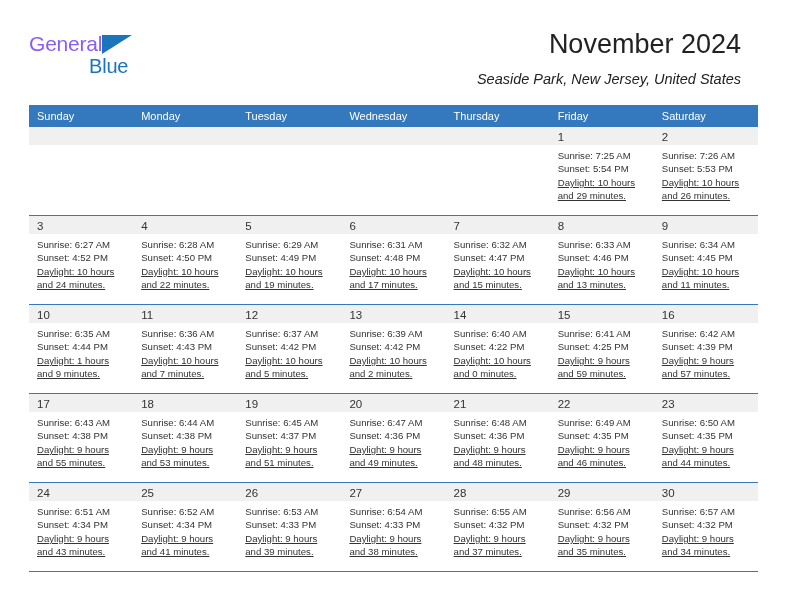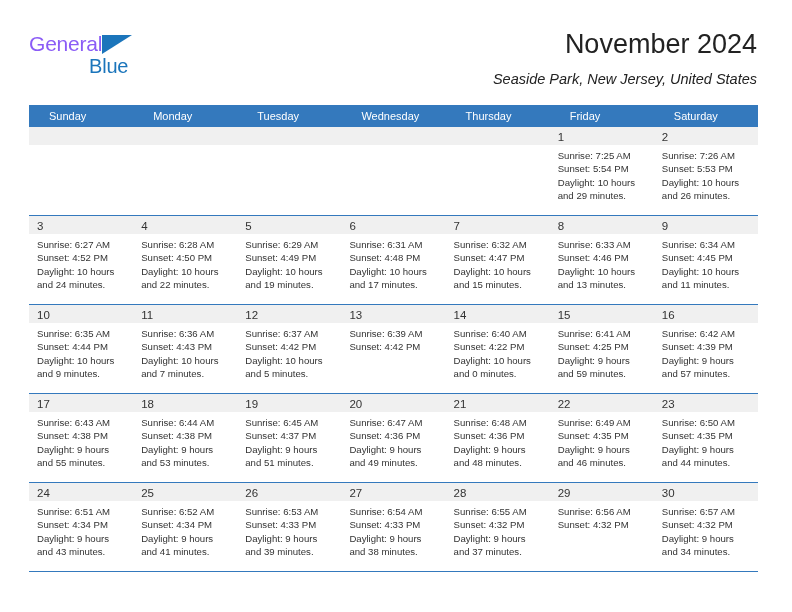--- a/index.html
+++ b/index.html
@@ -58,21 +58,21 @@
     position: absolute;
     left: 60px;
     top: 22px;
     font-size: 20px;
     letter-spacing: -0.2px;
     color: #1b75bb;
     line-height: 24px;
   }
   .title-block {
     position: absolute;
-    right: 0;
+    right: 16px;
     top: 0;
     text-align: right;
   }
   .cal-title {
     font-size: 27px;
     color: #222222;
     line-height: 32px;
     font-weight: normal;
     white-space: nowrap;
   }
@@ -95,21 +95,21 @@
   .weekdays {
     display: flex;
     background: #3479bd;
     height: 22px;
   }
   .weekday {
     flex: 1 1 0;
     color: #ffffff;
     font-size: 11px;
     line-height: 22px;
-    padding-left: 20px;
+    padding-left: 8px;
     box-sizing: border-box;
     white-space: nowrap;
   }
   .week {
     display: flex;
     border-bottom: 1.6px solid #3479bd;
     height: 89px;
     box-sizing: border-box;
   }
   .week:last-child {
@@ -137,20 +137,21 @@
     padding: 4px 6px 0 8px;
     font-size: 9.6px;
     line-height: 13.4px;
     color: #333333;
   }
   .day-info div {
     white-space: nowrap;
   }
   .day-info .wrap {
     white-space: normal;
+    text-decoration: underline;
   }
 </style>
 </head>
 <body>
 
 <div class="page">
 
   <div class="topbar">
 
     <div class="logo">
@@ -269,21 +270,21 @@
               <div class="wrap">Daylight: 10 hours and 11 minutes.</div>
             </div>
           </div>
         </div>
         <div class="week">
           <div class="day">
             <div class="day-band"><span class="day-num">10</span></div>
             <div class="day-info">
               <div>Sunrise: 6:35 AM</div>
               <div>Sunset: 4:44 PM</div>
-              <div class="wrap">Daylight: 10 hours and 9 minutes.</div>
+              <div class="wrap">Daylight: 1 hours and 9 minutes.</div>
             </div>
           </div>
           <div class="day">
             <div class="day-band"><span class="day-num">11</span></div>
             <div class="day-info">
               <div>Sunrise: 6:36 AM</div>
               <div>Sunset: 4:43 PM</div>
               <div class="wrap">Daylight: 10 hours and 7 minutes.</div>
             </div>
           </div>
@@ -293,20 +294,21 @@
               <div>Sunrise: 6:37 AM</div>
               <div>Sunset: 4:42 PM</div>
               <div class="wrap">Daylight: 10 hours and 5 minutes.</div>
             </div>
           </div>
           <div class="day">
             <div class="day-band"><span class="day-num">13</span></div>
             <div class="day-info">
               <div>Sunrise: 6:39 AM</div>
               <div>Sunset: 4:42 PM</div>
+              <div class="wrap">Daylight: 10 hours and 2 minutes.</div>
             </div>
           </div>
           <div class="day">
             <div class="day-band"><span class="day-num">14</span></div>
             <div class="day-info">
               <div>Sunrise: 6:40 AM</div>
               <div>Sunset: 4:22 PM</div>
               <div class="wrap">Daylight: 10 hours and 0 minutes.</div>
             </div>
           </div>
@@ -424,20 +426,21 @@
               <div>Sunrise: 6:55 AM</div>
               <div>Sunset: 4:32 PM</div>
               <div class="wrap">Daylight: 9 hours and 37 minutes.</div>
             </div>
           </div>
           <div class="day">
             <div class="day-band"><span class="day-num">29</span></div>
             <div class="day-info">
               <div>Sunrise: 6:56 AM</div>
               <div>Sunset: 4:32 PM</div>
+              <div class="wrap">Daylight: 9 hours and 35 minutes.</div>
             </div>
           </div>
           <div class="day">
             <div class="day-band"><span class="day-num">30</span></div>
             <div class="day-info">
               <div>Sunrise: 6:57 AM</div>
               <div>Sunset: 4:32 PM</div>
               <div class="wrap">Daylight: 9 hours and 34 minutes.</div>
             </div>
           </div>

